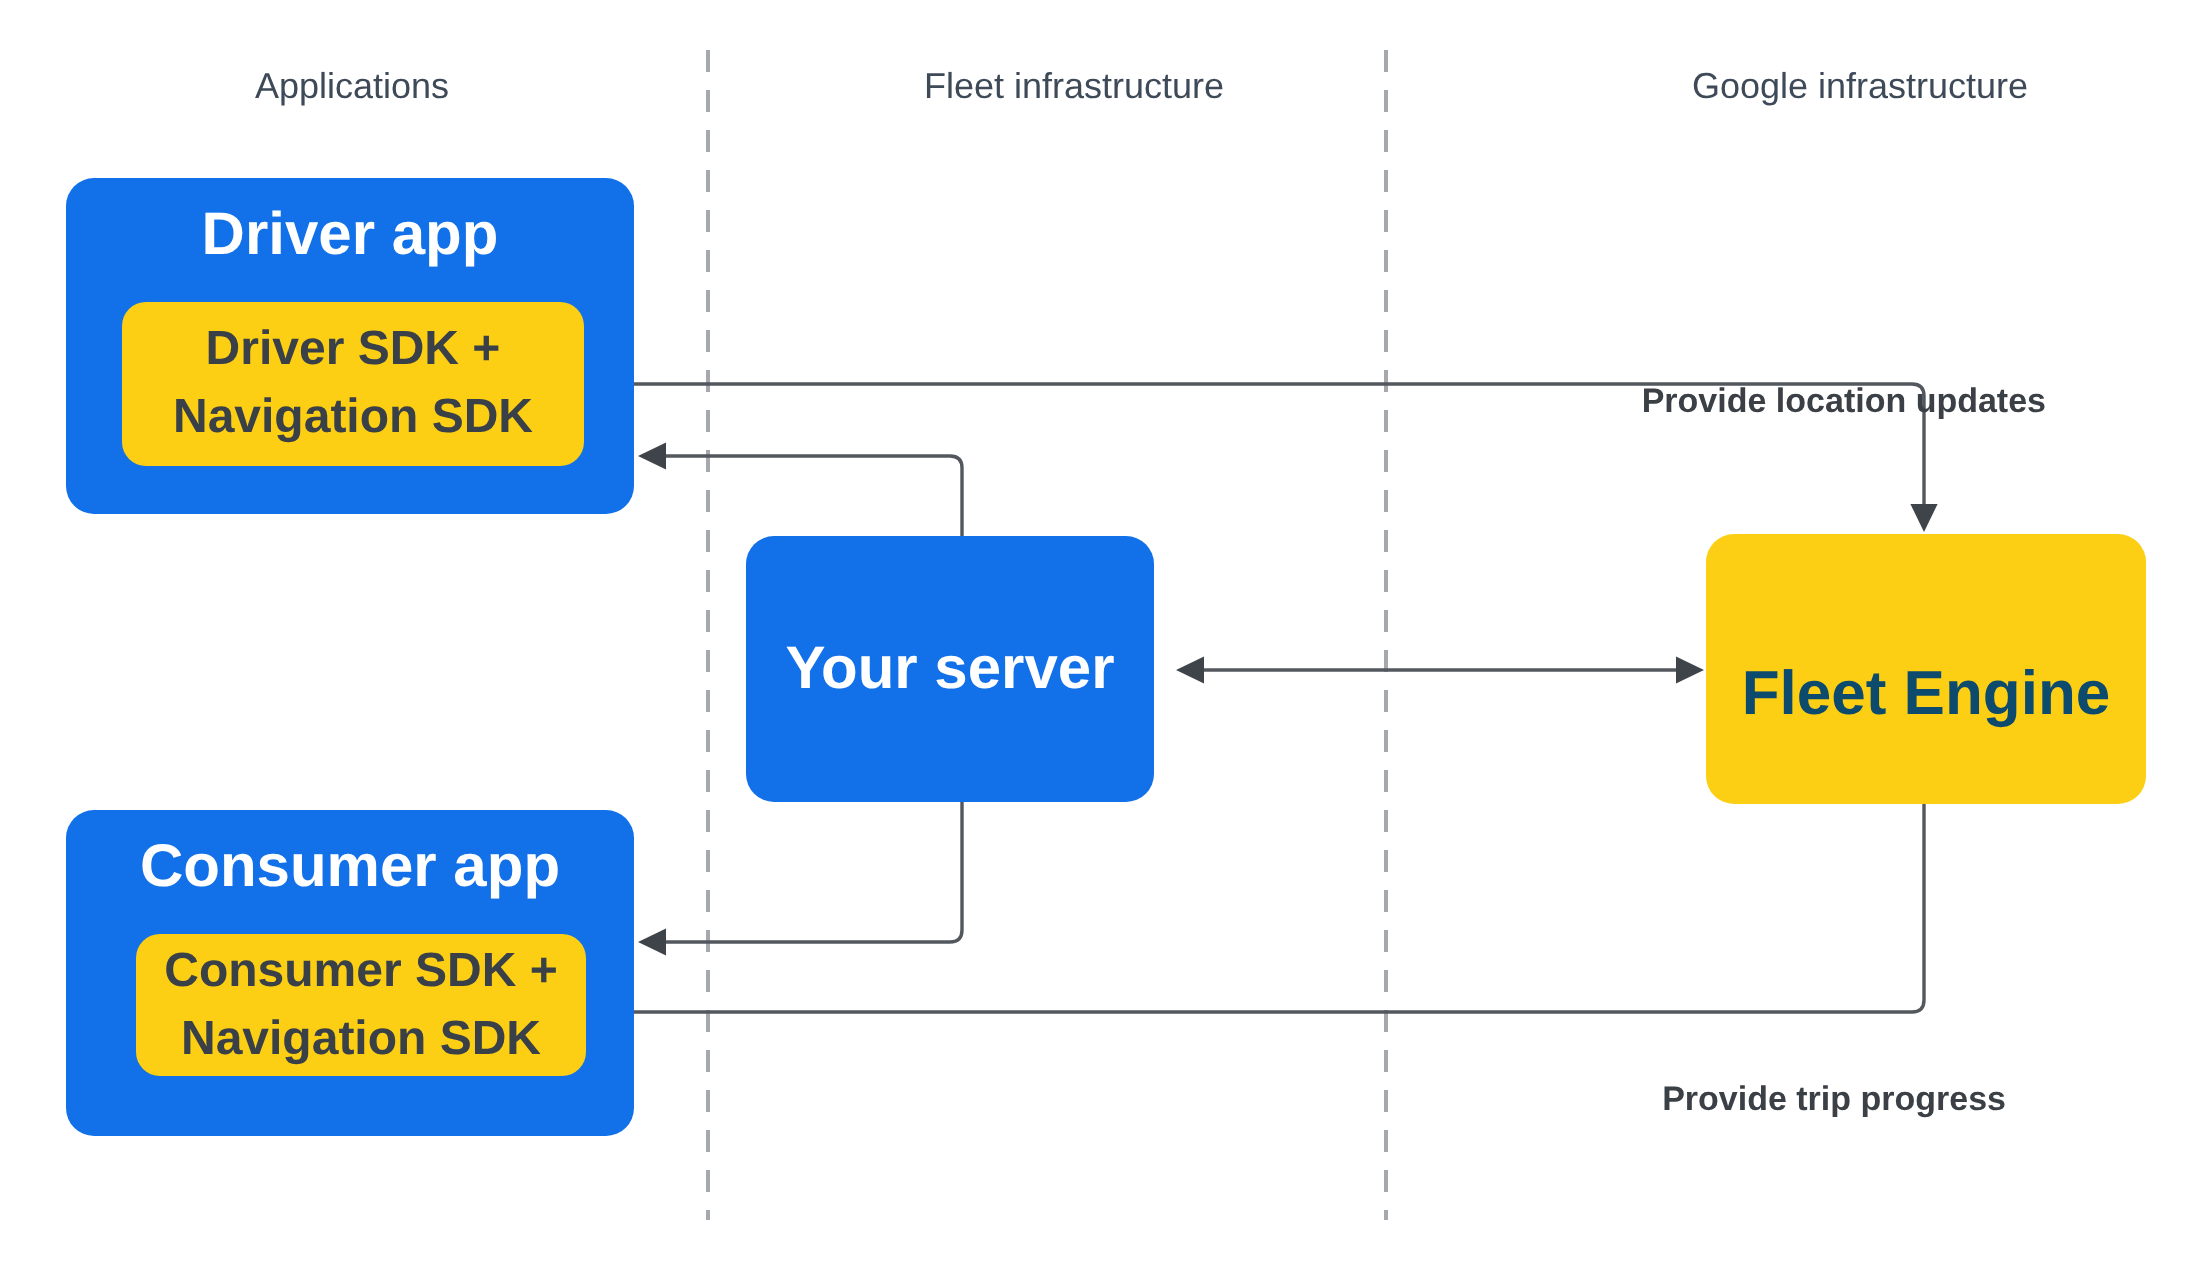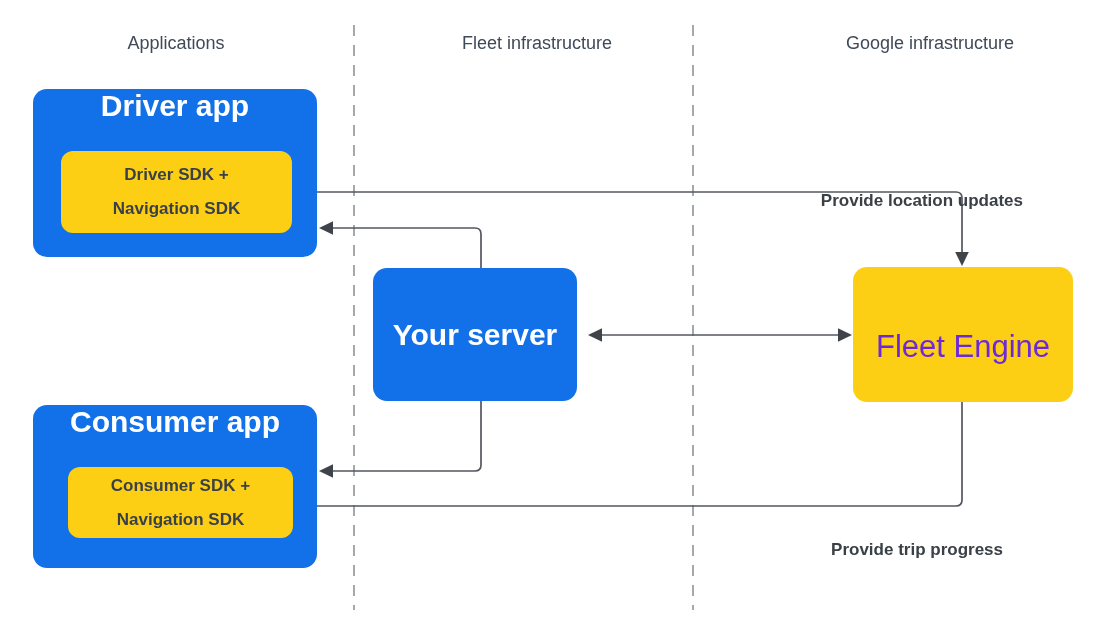--- a/index.html
+++ b/index.html
@@ -27,34 +27,34 @@
 
   
   svg.arrows{position:absolute;left:0;top:0;width:1103px;height:635px;z-index:2;}
   svg.arrows path{fill:none;stroke:var(--line);stroke-width:1.7;}
   svg.arrows polygon{fill:var(--arrowhead);stroke:none;}
 
   
   .box{position:absolute;z-index:3;}
   .blue-box{background:var(--blue);border-radius:14px;}
   .yellow-box{background:var(--yellow);border-radius:12px;}
-  .app-title{color:var(--white);font-size:30px;font-weight:700;text-align:center;white-space:nowrap;}
+  .app-title{color:var(--white);font-size:30px;font-weight:700;text-align:center;margin-top:12px;white-space:nowrap;}
   .sdk-box{position:absolute;display:flex;flex-direction:column;justify-content:center;align-items:center;}
-  .sdk-line{color:var(--box_text_dark);font-size:17px;font-weight:700;line-height:34px;text-align:right;white-space:nowrap;}
+  .sdk-line{color:var(--box_text_dark);font-size:24px;font-weight:700;line-height:34px;text-align:right;white-space:nowrap;}
 
   .driver-app{left:33px;top:89px;width:284px;height:168px;}
   .driver-sdk{left:28px;top:62px;width:231px;height:82px;}
   .consumer-app{left:33px;top:405px;width:284px;height:163px;}
   .consumer-sdk{left:35px;top:62px;width:225px;height:71px;}
 
   .your-server{left:373px;top:268px;width:204px;height:133px;display:flex;align-items:center;justify-content:center;}
   .your-server .server-title{color:var(--white);font-size:30px;font-weight:700;white-space:nowrap;}
 
   .fleet-engine{left:853px;top:267px;width:220px;height:135px;border-radius:14px;display:flex;align-items:center;justify-content:center;}
-  .fleet-engine .fleet-title{color:#6d28d9;font-size:31px;font-weight:400;white-space:nowrap;margin-top:25px;}
+  .fleet-engine .fleet-title{color:#0c4a6e;font-size:31px;font-weight:700;white-space:nowrap;margin-top:25px;}
 
   
   .edge-label{position:absolute;z-index:4;font-size:17px;font-weight:700;color:var(--label);white-space:nowrap;margin-top:29px;}
   .lbl-location{top:162px;right:80px;}
   .lbl-vehicles{left:601px;top:347px;line-height:22.5px;}
   .lbl-progress{top:511px;right:100px;}
 </style>
 </head>
 <body>
 

